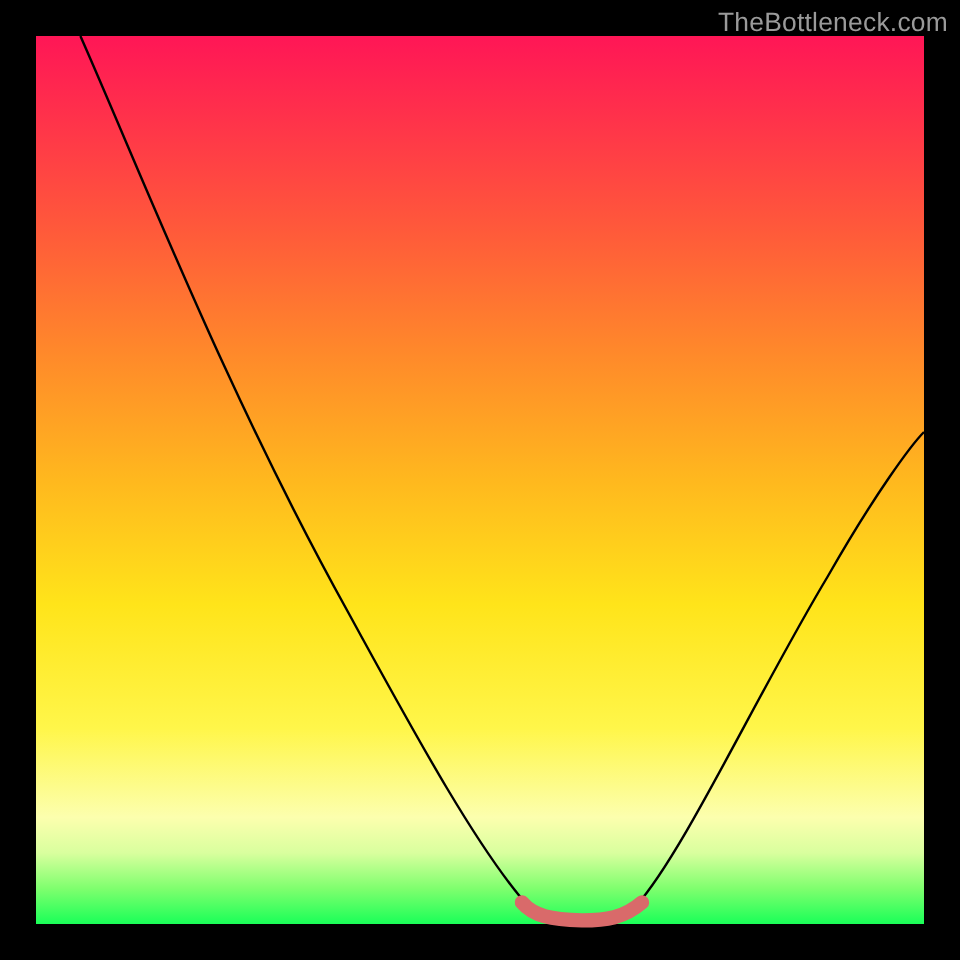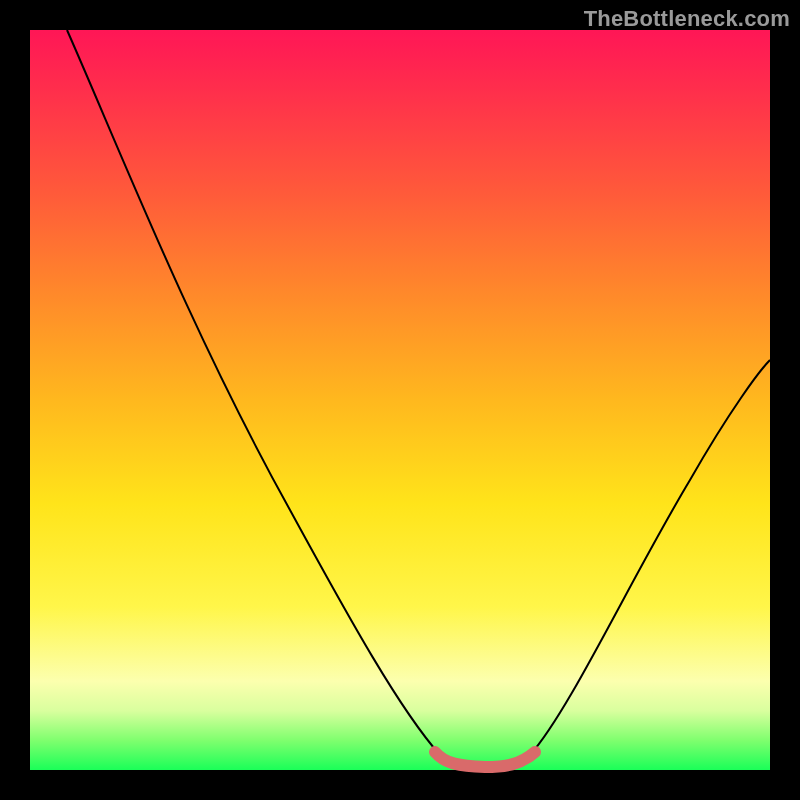--- a/index.html
+++ b/index.html
@@ -46,21 +46,21 @@
     width: 740px;
     height: 740px;
     overflow: visible;
   }
   .attribution {
     position: absolute;
     top: 6px;
     right: 10px;
     color: #9a9a9a;
     font-size: 22px;
-    font-weight: 700;
+    font-weight: 400;
     letter-spacing: 0.2px;
     user-select: none;
   }
 </style>
 </head>
 <body>
 
 <div class="frame">
 
   <div class="plot-area">

